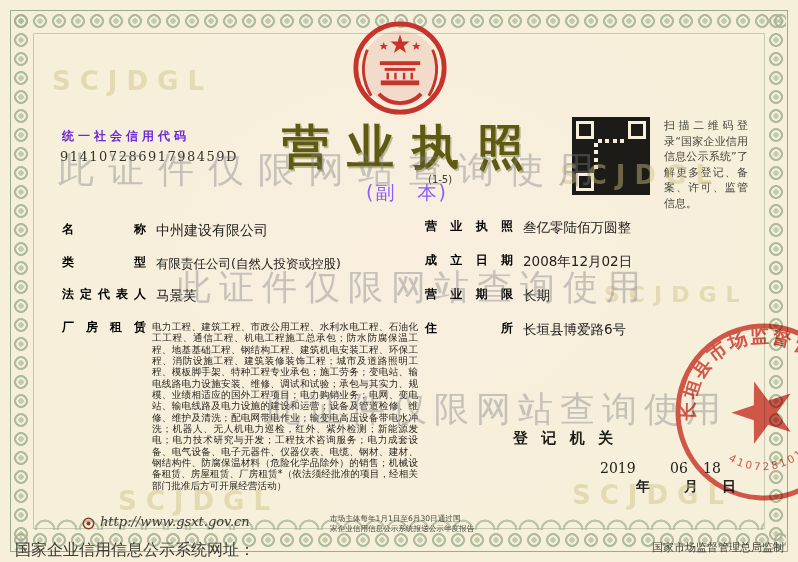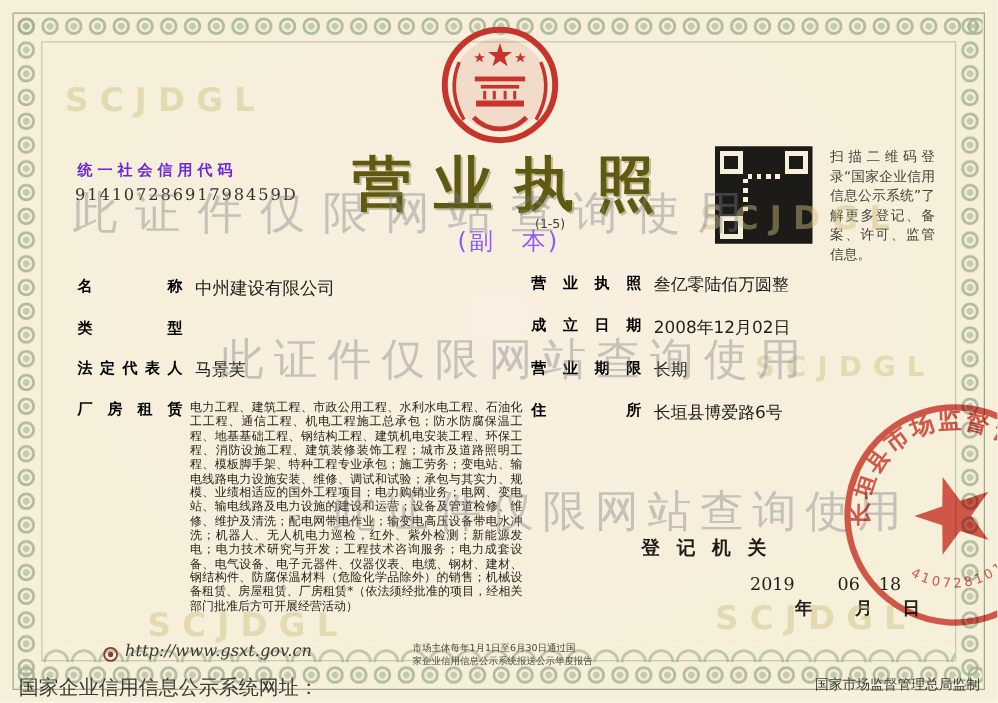--- a/index.html
+++ b/index.html
@@ -396,20 +396,21 @@
       <rect x="18" y="20" width="1" height="1" fill="#1c1b18"></rect>
       <rect x="19" y="20" width="1" height="1" fill="#1c1b18"></rect>
       <rect x="20" y="20" width="1" height="1" fill="#1c1b18"></rect>
     </svg>
   <div class="qr-caption">扫描二维码登录“国家企业信用信息公示系统”了解更多登记、备案、许可、监管信息。</div>
 
   <div class="flabel l" style="top:221px">名称</div>
   <div class="fvalue l" style="top:222px;font-size:14px">中州建设有限公司</div>
 
   <div class="flabel l" style="top:254px">类型</div>
+  <div class="fvalue l" style="top:256px;font-size:12.5px">有限责任公司(自然人投资或控股)</div>
 
   <div class="flabel l" style="top:286px">法定代表人</div>
   <div class="fvalue l" style="top:287px">马景芙</div>
 
   <div class="flabel l" style="top:319px">厂房租赁</div>
   <div class="scope-value">电力工程、建筑工程、市政公用工程、水利水电工程、石油化工工程、通信工程、机电工程施工总承包；防水防腐保温工程、地基基础工程、钢结构工程、建筑机电安装工程、环保工程、消防设施工程、建筑装修装饰工程；城市及道路照明工程、模板脚手架、特种工程专业承包；施工劳务；变电站、输电线路电力设施安装、维修、调试和试验；承包与其实力、规模、业绩相适应的国外工程项目；电力购销业务；电网、变电站、输电线路及电力设施的建设和运营；设备及管道检修、维修、维护及清洗；配电网带电作业；输变电高压设备带电水冲洗；机器人、无人机电力巡检，红外、紫外检测；新能源发电；电力技术研究与开发；工程技术咨询服务；电力成套设备、电气设备、电子元器件、仪器仪表、电缆、钢材、建材、钢结构件、防腐保温材料（危险化学品除外）的销售；机械设备租赁、房屋租赁、厂房租赁*（依法须经批准的项目，经相关部门批准后方可开展经营活动）</div>
 
   <div class="flabel r" style="top:218px">营业执照</div>
   <div class="fvalue r" style="top:219px">叁亿零陆佰万圆整</div>
 

